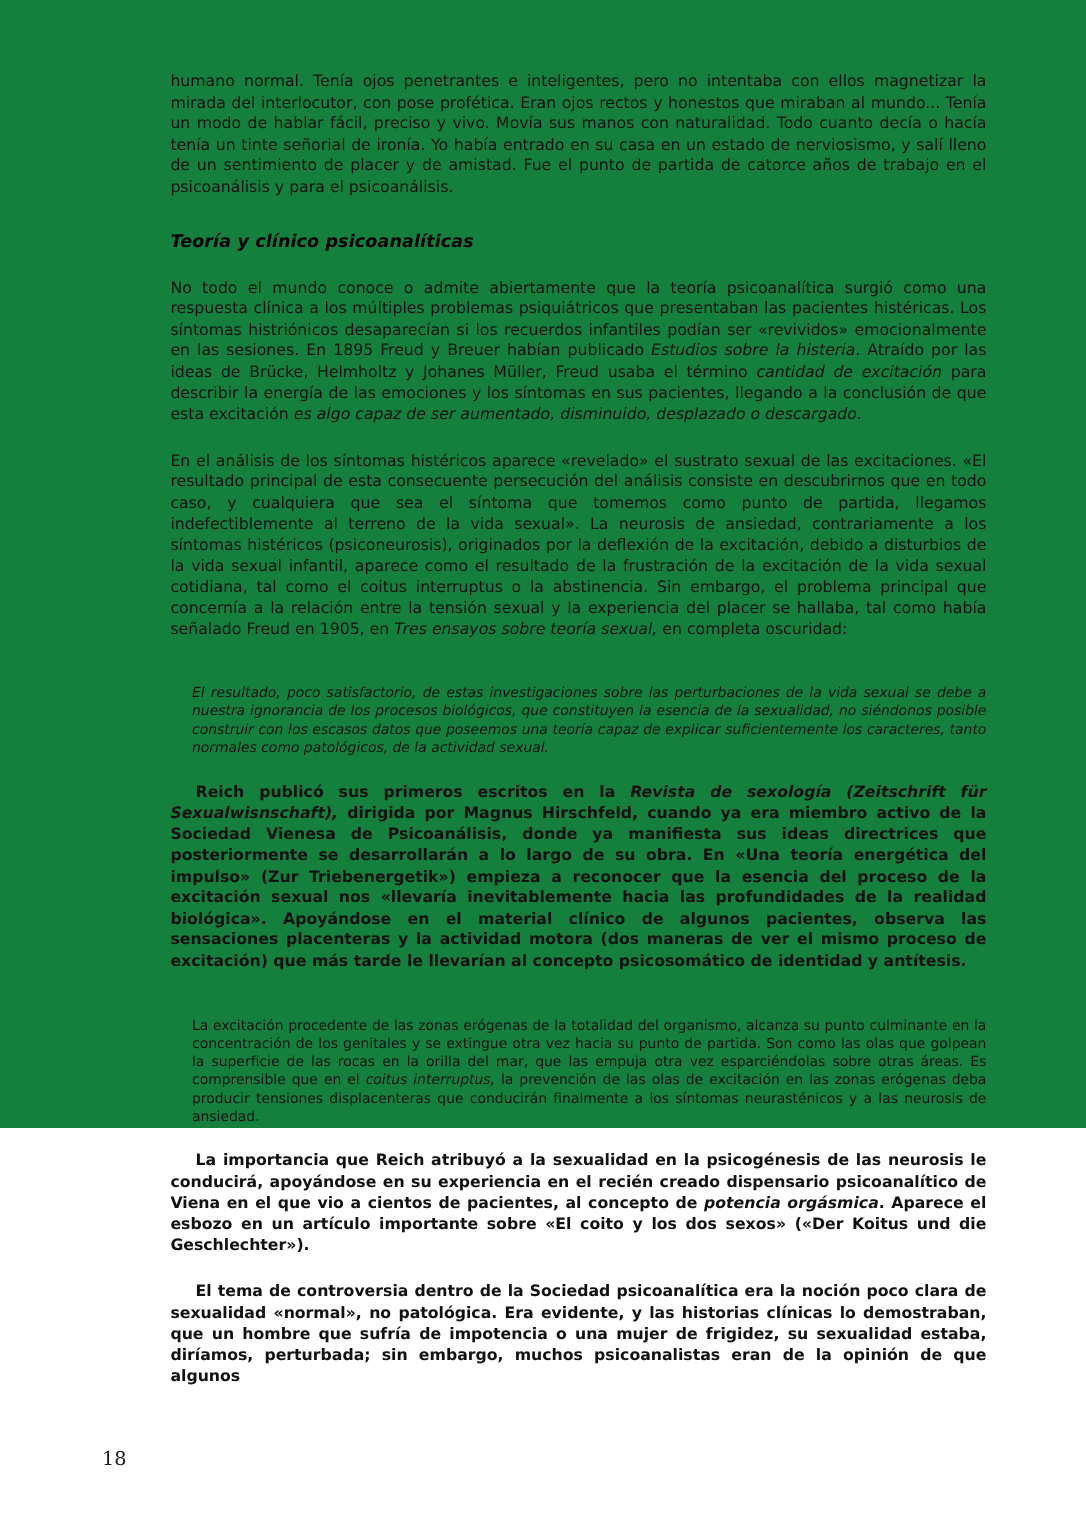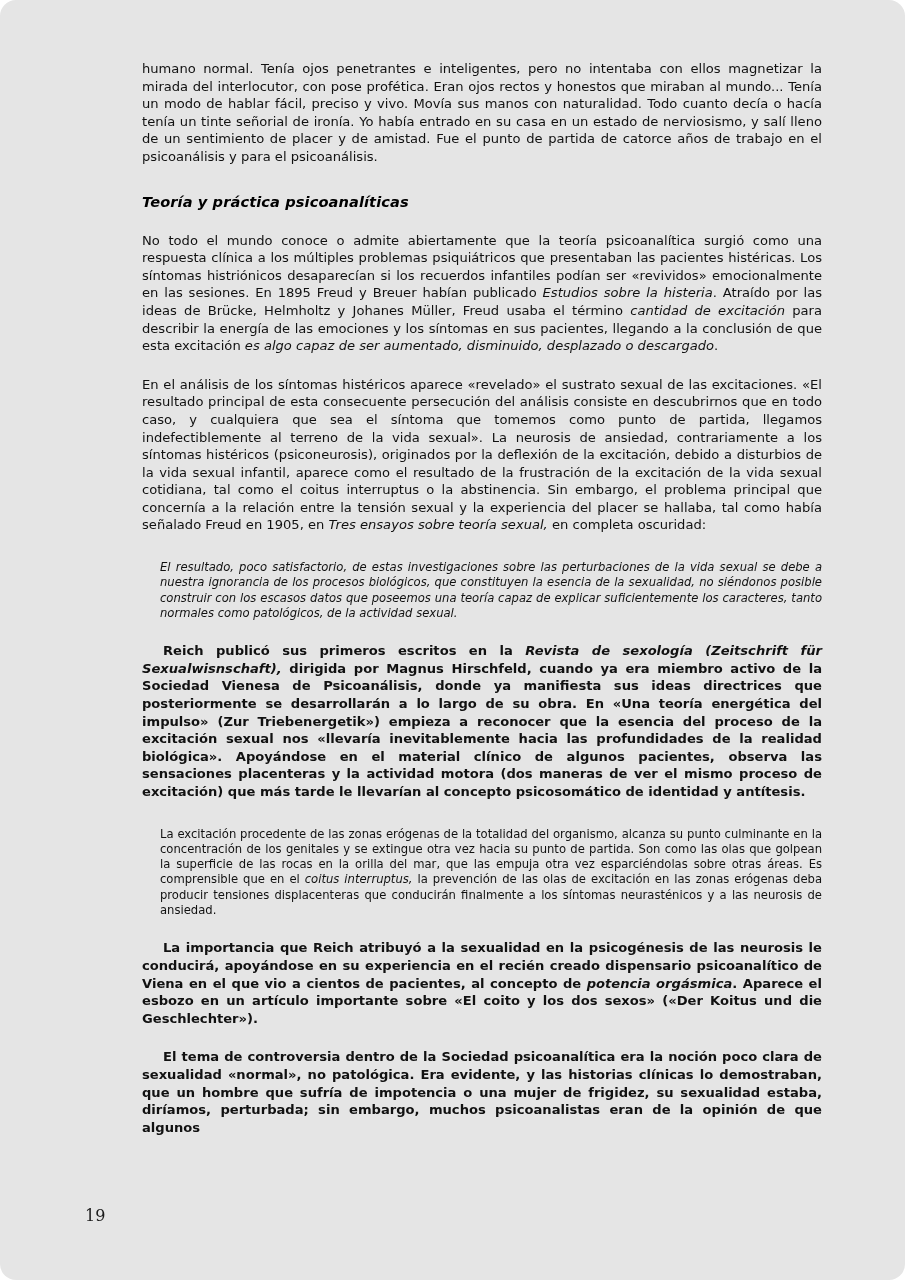--- a/index.html
+++ b/index.html
@@ -13,23 +13,22 @@
     height: 1280px;
     position: relative;
     overflow: hidden;
     font-family: "DejaVu Sans", sans-serif;
     color: #000000;
   }
   .page {
     position: absolute;
     left: 0; top: 0;
     width: 905px;
-    height: 1280px;
-    background: #e5e5e5;
-    border-radius: 16px;
+    height: 940px;
+    background: #15803d;
   }
   .content {
     position: absolute;
     left: 142px;
     top: 60px;
     width: 680px;
   }
 
   
   .para {
@@ -62,21 +61,21 @@
   }
 
   
   .quote {
     font-family: "DejaVu Sans", sans-serif;
     font-size: 11.6px;
     line-height: 15.3px;
     font-style: italic;
     text-align: justify;
     text-justify: inter-word;
-    margin: 5px 0 0 18px;
+    margin: 15px 0 0 18px;
     width: 662px;
     color: #111111;
   }
   .quote.upright {
     font-style: normal;
   }
   .quote .it { }
 
   i.it { font-style: italic; }
 
@@ -95,21 +94,21 @@
 <body>
 
 <div class="page">
 
   <div class="content">
 
     <p class="para">humano normal. Tenía ojos penetrantes e inteligentes, pero no intentaba con ellos magnetizar la mirada del interlocutor, con pose profética. Eran ojos rectos y honestos que miraban al mundo... Tenía un modo de hablar fácil, preciso y vivo. Movía sus manos con naturalidad. Todo cuanto decía o hacía tenía un tinte señorial de ironía. Yo había entrado en su casa en un estado de nerviosismo, y salí lleno de un sentimiento de placer y de amistad. Fue el punto de partida de catorce años de trabajo en el psicoanálisis y para el psicoanálisis.</p>
 
     <div class="gap-lg"></div>
 
-    <h2 class="heading">Teoría y práctica psicoanalíticas</h2>
+    <h2 class="heading">Teoría y clínico psicoanalíticas</h2>
 
     <div class="gap-md"></div>
 
     <p class="para"><span>No todo el mundo conoce o admite abiertamente que la teoría psicoanalítica surgió como una respuesta clínica a los múltiples problemas psiquiátricos que presentaban las pacientes histéricas. Los síntomas histriónicos desaparecían si los recuerdos infantiles podían ser «revividos» emocionalmente en las sesiones. En 1895 Freud y Breuer habían publicado </span><i class="it">Estudios sobre la histeria</i><span>. Atraído por las ideas de Brücke, Helmholtz y Johanes Müller, Freud usaba el término </span><i class="it">cantidad de excitación</i><span> para describir la energía de las emociones y los síntomas en sus pacientes, llegando a la conclusión de que esta excitación </span><i class="it">es algo capaz de ser aumentado, disminuido, desplazado o descargado</i><span>.</span></p>
 
     <div class="gap-md"></div>
 
     <p class="para"><span>En el análisis de los síntomas histéricos aparece «revelado» el sustrato sexual de las excitaciones. «El resultado principal de esta consecuente persecución del análisis consiste en descubrirnos que en todo caso, y cualquiera que sea el síntoma que tomemos como punto de partida, llegamos indefectiblemente al terreno de la vida sexual». La neurosis de ansiedad, contrariamente a los síntomas histéricos (psiconeurosis), originados por la deflexión de la excitación, debido a disturbios de la vida sexual infantil, aparece como el resultado de la frustración de la excitación de la vida sexual cotidiana, tal como el coitus interruptus o la abstinencia. Sin embargo, el problema principal que concernía a la relación entre la tensión sexual y la experiencia del placer se hallaba, tal como había señalado Freud en 1905, en </span><i class="it">Tres ensayos sobre teoría sexual,</i><span> en completa oscuridad:</span></p>
 
     <div class="gap-md"></div>
@@ -127,15 +126,15 @@
     <div class="gap-md"></div>
 
     <p class="para indent-first"><span>La importancia que Reich atribuyó a la sexualidad en la psicogénesis de las neurosis le conducirá, apoyándose en su experiencia en el recién creado dispensario psicoanalítico de Viena en el que vio a cientos de pacientes, al concepto de </span><i class="it">potencia orgásmica</i><span>. Aparece el esbozo en un artículo importante sobre «El coito y los dos sexos» («Der Koitus und die Geschlechter»).</span></p>
 
     <div class="gap-md"></div>
 
     <p class="para indent-first">El tema de controversia dentro de la Sociedad psicoanalítica era la noción poco clara de sexualidad «normal», no patológica. Era evidente, y las historias clínicas lo demostraban, que un hombre que sufría de impotencia o una mujer de frigidez, su sexualidad estaba, diríamos, perturbada; sin embargo, muchos psicoanalistas eran de la opinión de que algunos</p>
 
   </div>
 
-  <div class="folio">19</div>
+  <div class="folio">18</div>
 
 </div>
 
 </body></html>

